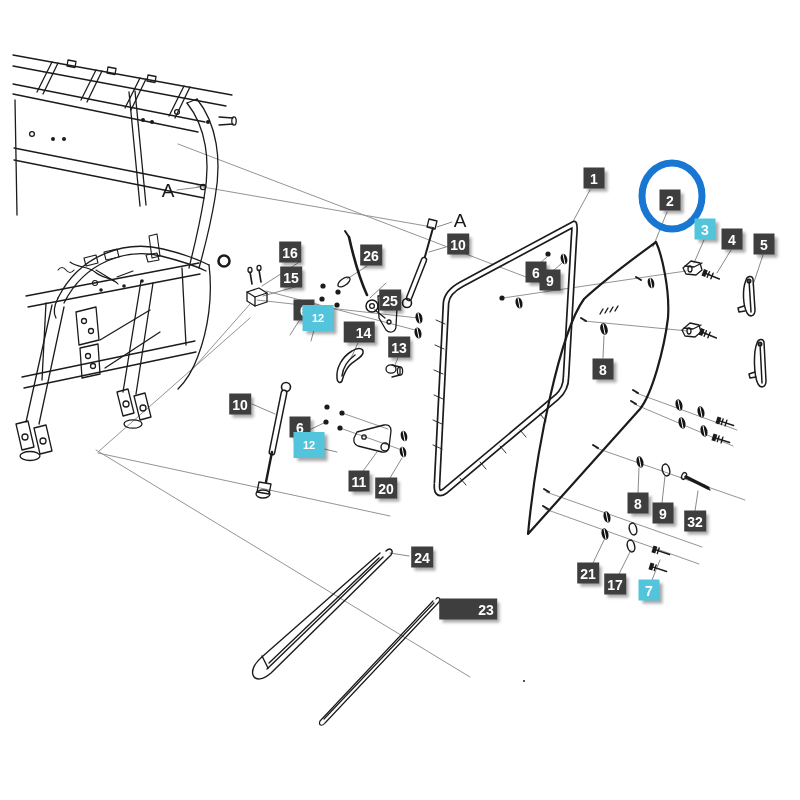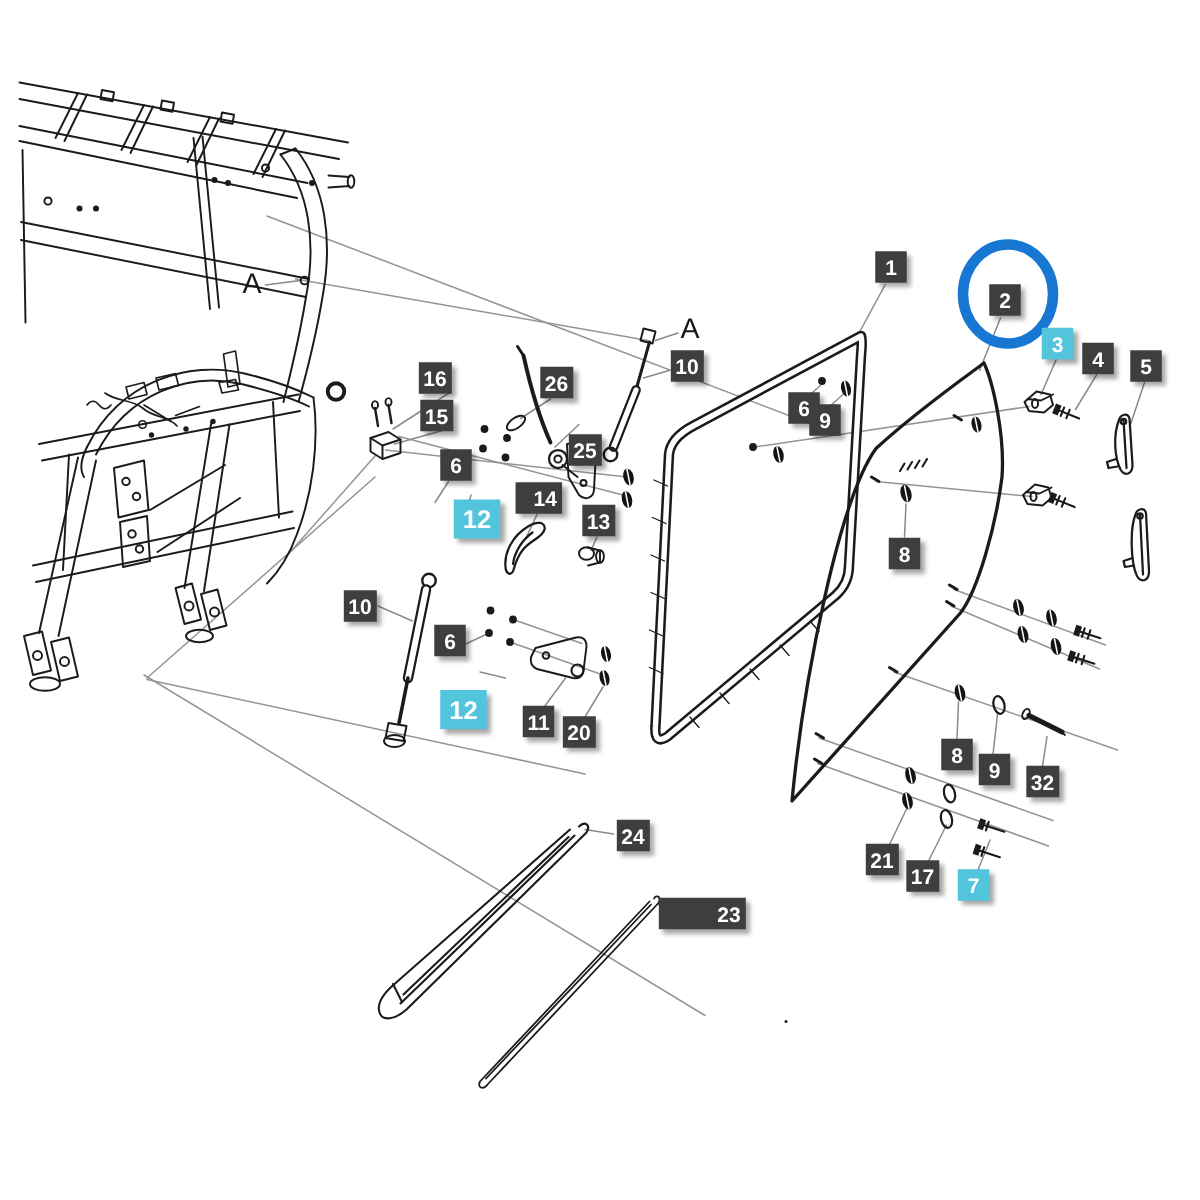--- a/index.html
+++ b/index.html
@@ -5,21 +5,21 @@
   html,body{margin:0;padding:0;background:#ffffff;}
   #stage{position:relative;width:800px;height:800px;background:#ffffff;overflow:hidden;
          font-family:"Liberation Sans",sans-serif;}
   #drawing{position:absolute;left:0;top:0;}
   .lbl{position:absolute;display:flex;align-items:center;justify-content:center;
        transform:translate(-50%,-50%);color:#fff;font:bold 14px/1 "Liberation Sans",sans-serif;
        min-width:21px;height:21px;padding:0 3px;box-sizing:border-box;
        box-shadow:3px 3px 3px rgba(0,0,0,0.35);user-select:none;}
   .lbl.dark{background:#3e3e3e;}
   .lbl.cyan{background:#52c5dc;z-index:3;}
-  .lbl.lg{min-width:31px;height:26px;font-size:17px;margin-top:28px;}
+  .lbl.lg{min-width:31px;height:26px;font-size:11px;}
   .ref{position:absolute;transform:translate(-50%,-50%);color:#161616;
        font:400 19px/1 "Liberation Sans",sans-serif;}
 </style>
 </head>
 <body>
 
 <div id="stage">
 
 <svg id="drawing" width="800" height="800" viewBox="0 0 800 800" fill="none" stroke="#1b1b1b" stroke-width="1.3" stroke-linecap="round" stroke-linejoin="round">
 

